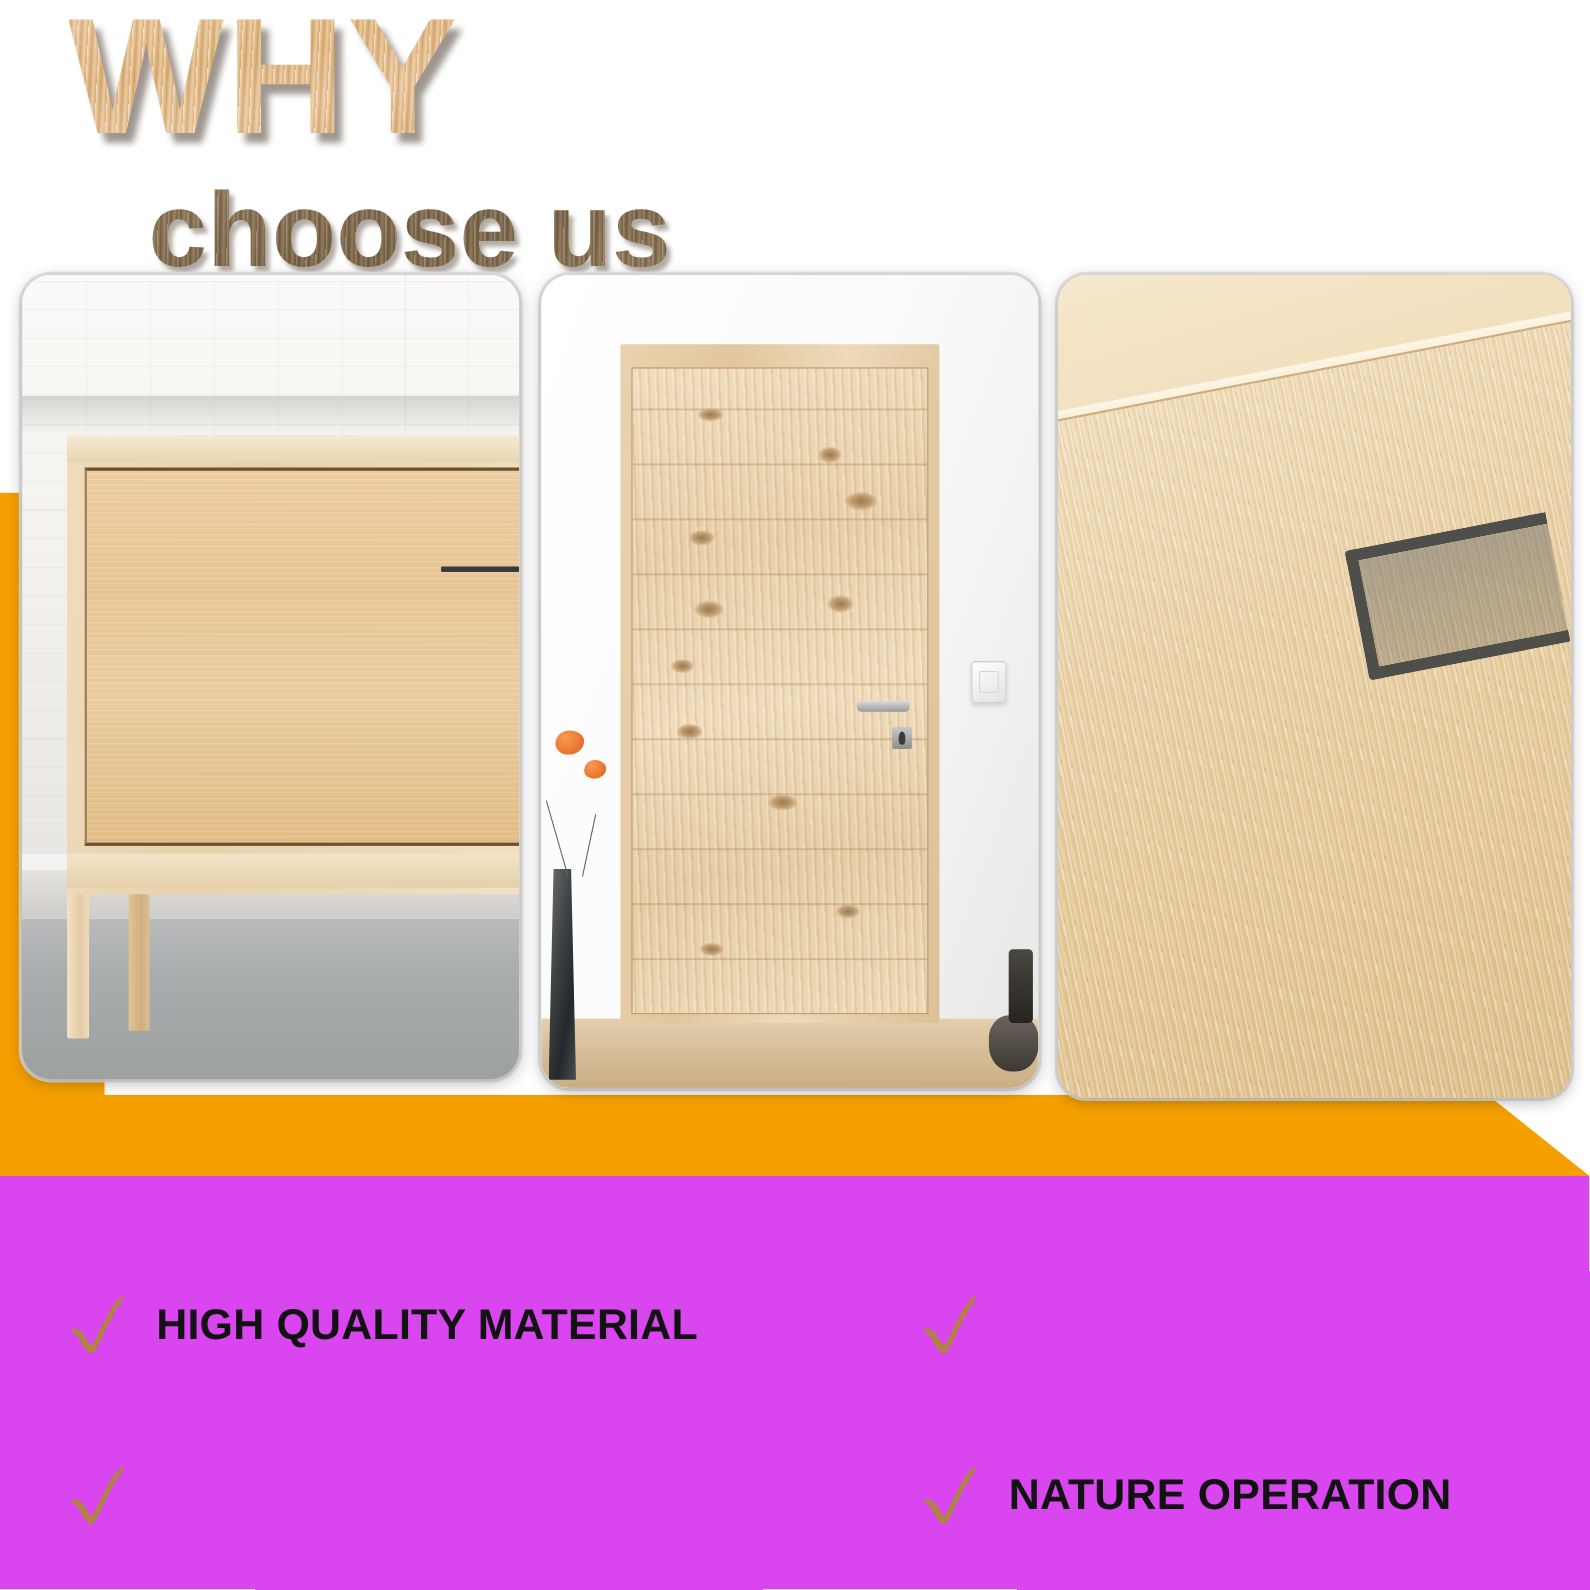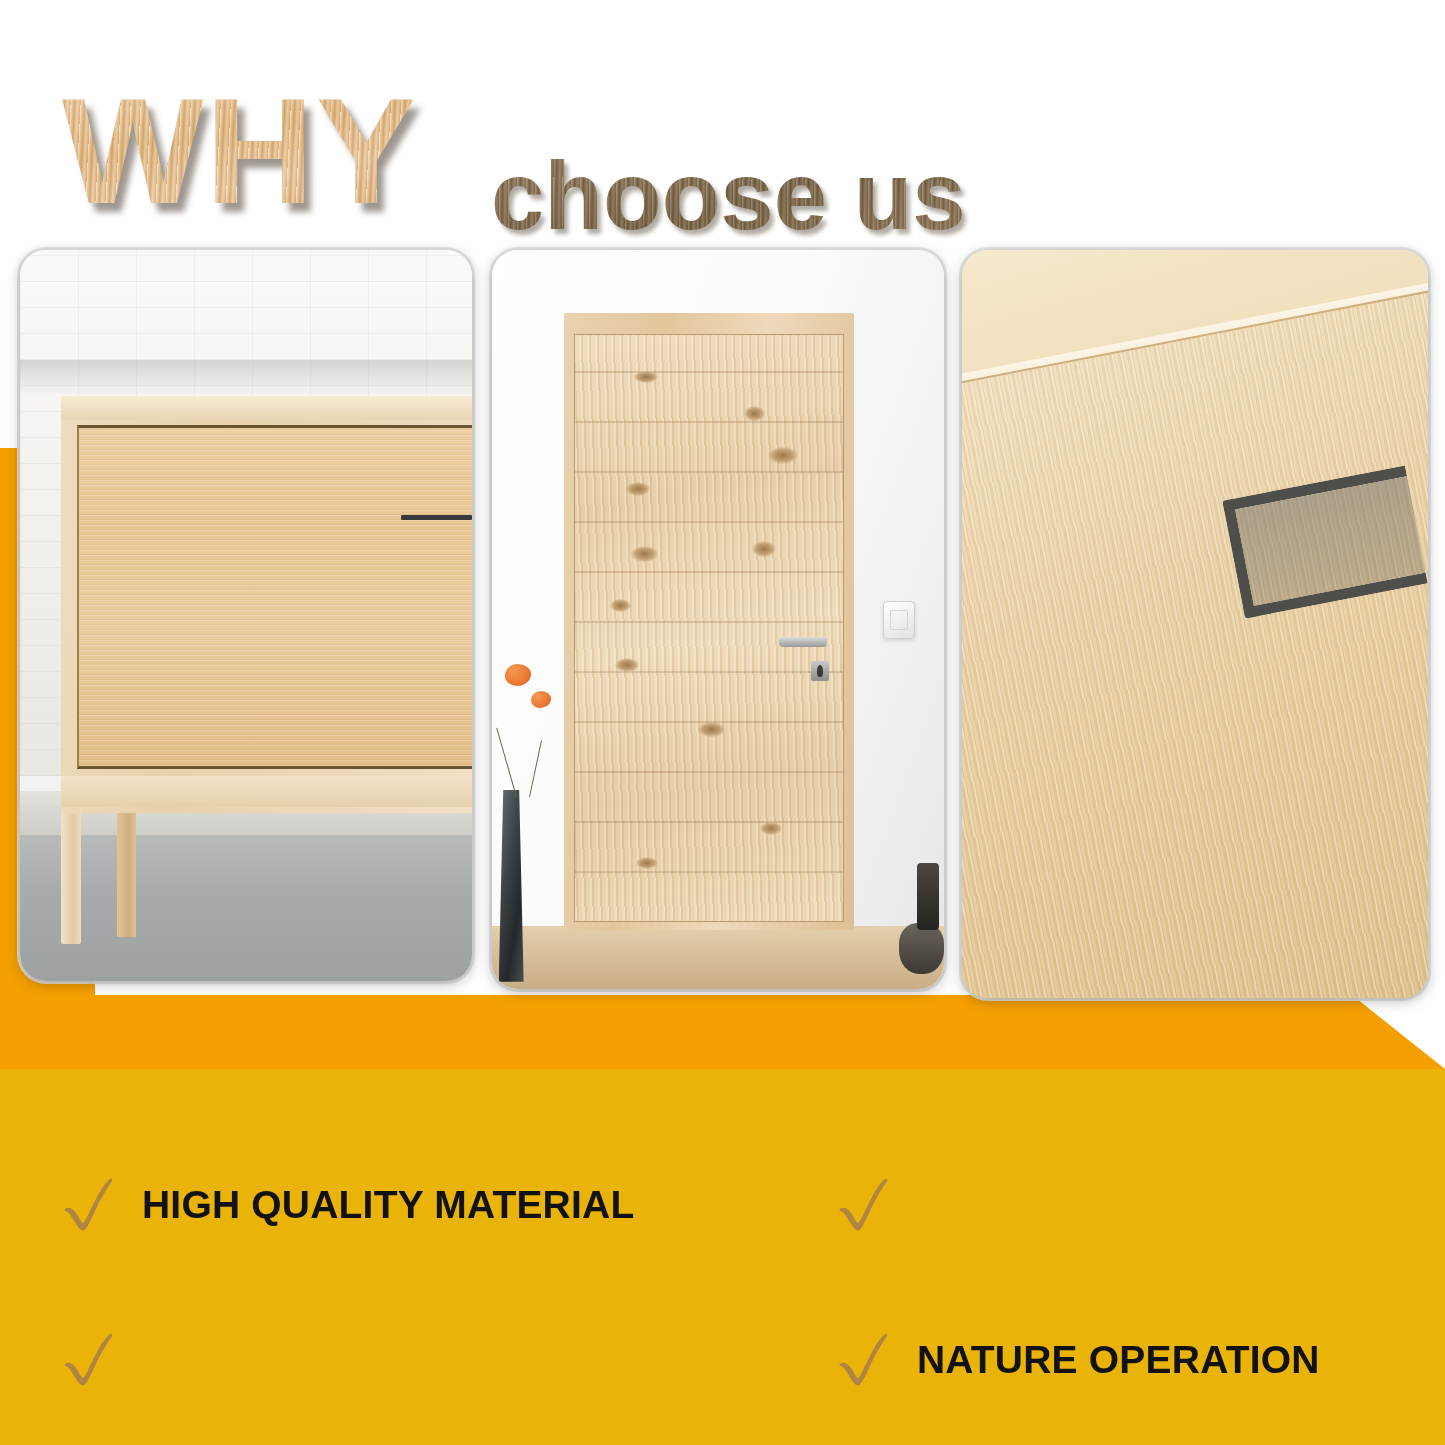--- a/index.html
+++ b/index.html
@@ -14,23 +14,24 @@
     width: 1445px; height: 1445px;
     background: #ffffff;
   }
 
   
   .header {
     position: absolute;
     left: 0; top: 0;
     width: 1445px; height: 232px;
     display: flex;
-    align-items: flex-end;
+    align-items: flex-start;
     padding-left: 62px;
     white-space: nowrap;
+    flex-direction: column;
   }
   .title-why {
     font-size: 150px;
     font-weight: 700;
     letter-spacing: 2px;
     line-height: 1;
     color: #dcb183;
     background-image:
       repeating-linear-gradient(93deg,
         rgba(255,255,255,0.55) 0px,
@@ -270,21 +271,21 @@
     border-right: none;
     border-radius: 4px 0 0 4px;
     background: linear-gradient(180deg, rgba(120,118,110,0.55), rgba(60,60,56,0.25));
   }
 
   
   .features {
     position: absolute;
     left: 0; top: 1069px;
     width: 1445px; height: 376px;
-    background: #eab308;
+    background: #d946ef;
   }
   .feature-grid {
     position: absolute;
     left: 62px; top: 58px;
     width: 1330px;
     display: grid;
     grid-template-columns: 775px 555px;
     grid-template-rows: 155px 155px;
     align-items: center;
   }

